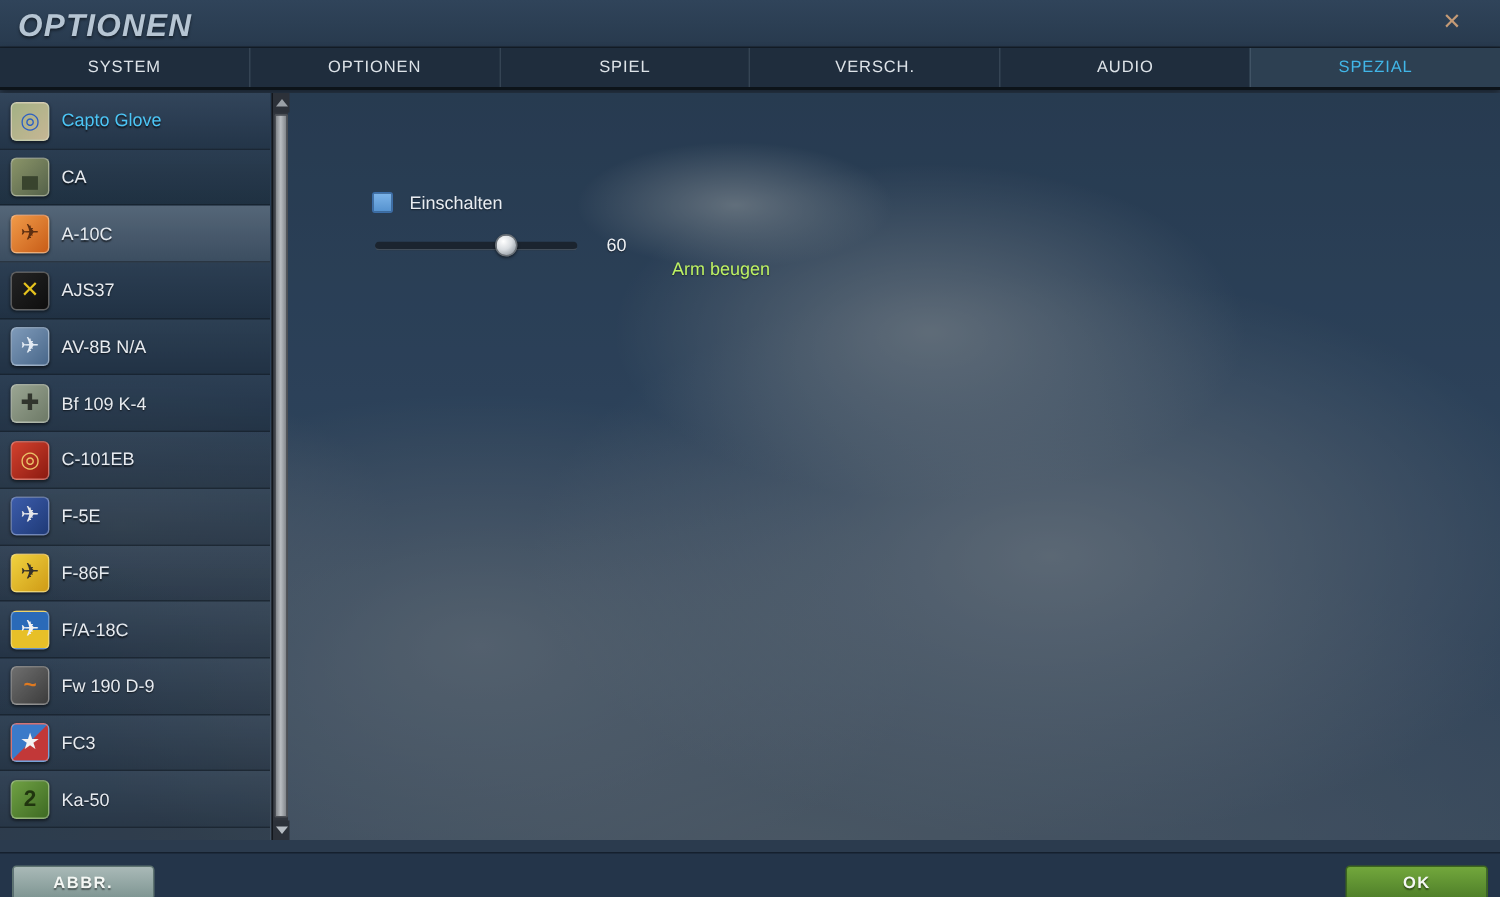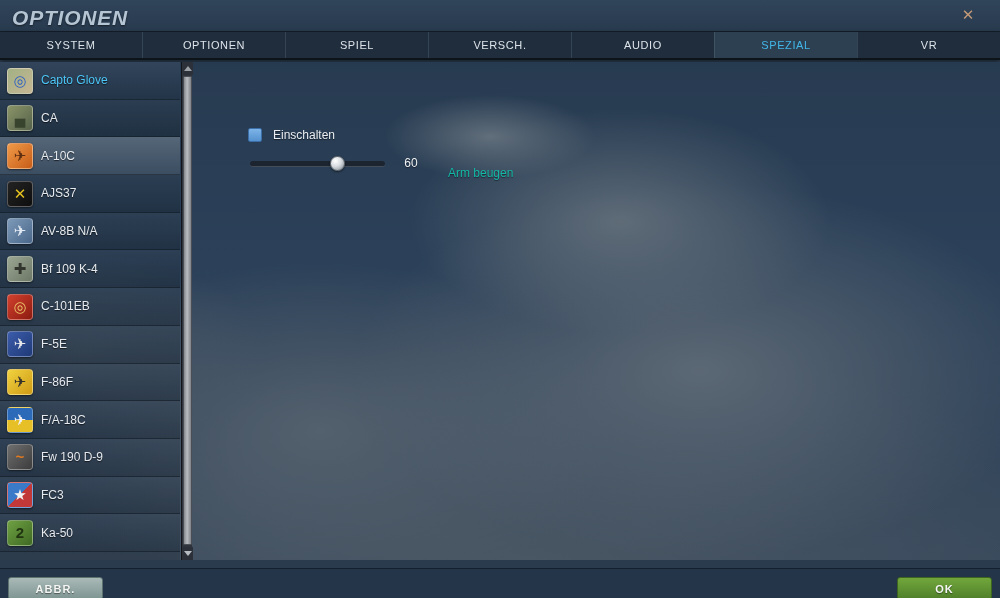--- a/index.html
+++ b/index.html
@@ -80,22 +80,22 @@
   .checkbox-label { position:absolute; left:80px; top:66px; font-size:12px;
     color:#e9edf2; text-shadow:0 1px 1px rgba(0,0,0,0.5); }
   .slider-track { position:absolute; left:57px; top:99px; width:135px; height:6px;
     border-radius:3px; background:#1b242f; border-bottom:1px solid rgba(140,155,170,0.35);
     cursor:pointer; }
   .slider-handle { position:absolute; top:-5px; width:15px; height:15px; border-radius:50%;
     background:radial-gradient(circle at 35% 30%, #ffffff, #d8dce0 45%, #9aa2aa 80%, #7d858d);
     border:1px solid #6a7076; box-shadow:0 1px 2px rgba(0,0,0,0.5); cursor:grab; }
   .slider-value { position:absolute; left:203px; top:94px; width:30px; text-align:center;
     font-size:12px; color:#eef1f5; text-shadow:0 1px 1px rgba(0,0,0,0.5); }
-  .slider-label { position:absolute; left:255px; top:104px; font-size:12px;
-    color:#14b8a6; text-shadow:0 1px 1px rgba(0,0,0,0.5); }
+  .slider-label { position:absolute; left:255px; top:110px; font-size:12px;
+    color:#bef264; text-shadow:0 1px 1px rgba(0,0,0,0.5); }
 
   
   .footer { position:absolute; bottom:0; left:0; right:0; height:30px;
     background:#24354a; border-top:1px solid #15202e; }
   .btn { position:absolute; top:8px; width:95px; height:23px; border-radius:3px;
     font-size:11px; font-weight:bold; letter-spacing:1px; color:#f4f7f4;
     display:flex; align-items:center; justify-content:center; cursor:pointer;
     text-shadow:0 1px 1px rgba(0,0,0,0.45); }
   .btn-cancel { left:8px; background:linear-gradient(180deg,#a9b9b7,#7e9592);
     border:1px solid #5d7370; }
@@ -124,23 +124,20 @@
       </div>
       <div class="tab">
         <span class="tab-label">VERSCH.</span>
       </div>
       <div class="tab">
         <span class="tab-label">AUDIO</span>
       </div>
       <div class="tab active">
         <span class="tab-label">SPEZIAL</span>
       </div>
-      <div class="tab">
-        <span class="tab-label">VR</span>
-      </div>
     </div>
 
   <div class="main">
     <div class="sky"></div>
     <div class="main-tint"></div>
 
     <div class="sidebar">
         <div class="mod-row selected">
     <div class="mod-icon" style="background: linear-gradient(135deg, rgb(163, 177, 132), rgb(198, 182, 148));">
       <span class="mod-glyph" style="color: rgb(42, 94, 196);">◎</span>

